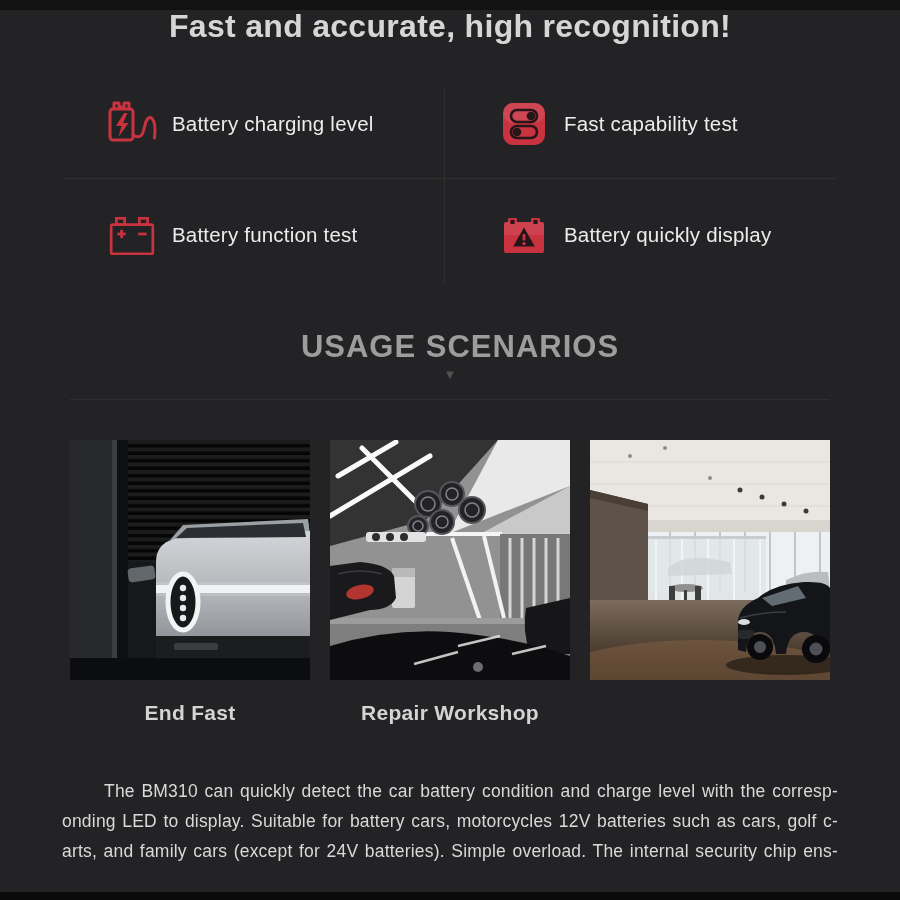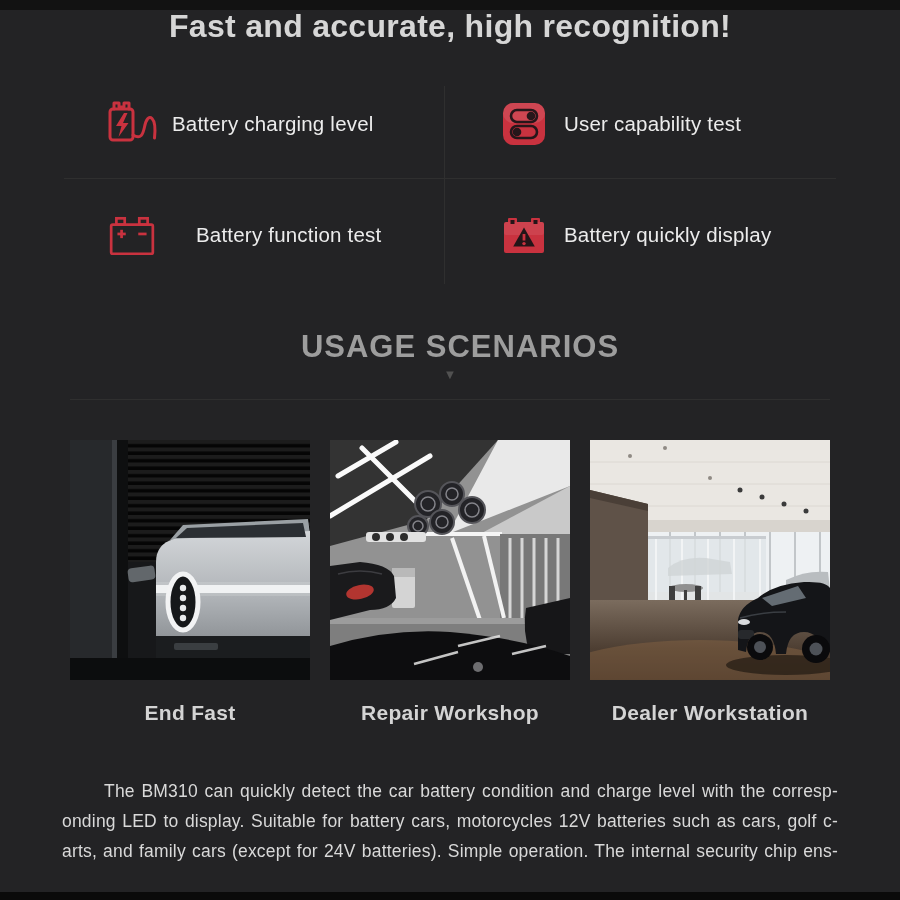--- a/index.html
+++ b/index.html
@@ -13,21 +13,21 @@
   .top-bar{position:absolute;top:0;left:0;width:900px;height:10px;background:#121212;}
   .bottom-bar{position:absolute;bottom:0;left:0;width:900px;height:8px;background:#0a0a0a;}
 
   .page-title{position:absolute;top:8px;left:0;width:900px;text-align:center;
     font-size:32px;font-weight:bold;color:var(--heading);letter-spacing:.3px;}
 
   .feature{position:absolute;display:flex;align-items:center;height:68px;}
   .feature .icon-box{width:64px;display:flex;justify-content:center;align-items:center;}
   .feature .f-label{margin-left:8px;font-size:20.5px;color:#ececec;letter-spacing:.2px;}
   .f1{left:100px;top:90px;} .f2{left:492px;top:90px;}
-  .f3{left:100px;top:201px;gap:24px;} .f4{left:492px;top:201px;}
+  .f3{left:100px;top:201px;} .f4{left:492px;top:201px;}
 
   .h-div{position:absolute;left:64px;top:178px;width:772px;height:1px;background:var(--divider);}
   .v-div{position:absolute;left:444px;top:86px;width:1px;height:198px;background:var(--divider);}
   .h-div2{position:absolute;left:70px;top:399px;width:760px;height:1px;background:var(--divider);}
 
   .usage-title{position:absolute;top:329px;left:0;width:900px;text-align:center;
     font-size:31px;font-weight:bold;color:var(--muted);letter-spacing:1px;padding-left:20px;}
   .arrow{position:absolute;top:368px;left:0;width:900px;text-align:center;
     font-size:13px;color:#515151;line-height:14px;}
 
@@ -77,21 +77,21 @@
         <rect x="3" y="3" width="42" height="42" rx="10" class="icon-fill"></rect>
         <rect x="3" y="3" width="42" height="20" rx="10" fill="#ffffff" opacity="0.10"></rect>
         <g fill="none" stroke="#26161a" stroke-width="2.6">
           <rect x="11" y="10" width="26" height="12" rx="6"></rect>
           <rect x="11" y="26" width="26" height="12" rx="6"></rect>
         </g>
         <circle cx="31" cy="16" r="4.3" fill="#26161a"></circle>
         <circle cx="17" cy="32" r="4.3" fill="#26161a"></circle>
       </svg>
     </span>
-    <span class="f-label">User capability test</span>
+    <span class="f-label">Fast capability test</span>
   </div>
 
   <div class="feature f3">
     <span class="icon-box">
       <svg width="50" height="50" viewBox="0 0 48 48">
         <g fill="none" class="icon-stroke" stroke-width="2.6">
           <rect x="4" y="14" width="40" height="28" rx="1.5"></rect>
           <rect x="9" y="8" width="8" height="6"></rect>
           <rect x="31" y="8" width="8" height="6"></rect>
         </g>
@@ -300,24 +300,23 @@
           <polygon points="172,158 208,146 216,158 182,166" fill="#646c73"></polygon>
           <path d="M150 178 Q170 172 196 172" stroke="#3a3e43" stroke-width="1.5" fill="none"></path>
           <ellipse cx="154" cy="182" rx="6" ry="3" fill="#d9dbdd"></ellipse>
           <rect x="148" y="190" width="16" height="9" rx="3" fill="#27292c"></rect>
           <circle cx="170" cy="207" r="13" fill="#0a0a0c"></circle>
             <circle cx="170" cy="207" r="6" fill="#4d5157"></circle>
           <circle cx="226" cy="209" r="14" fill="#0a0a0c"></circle>
             <circle cx="226" cy="209" r="6.5" fill="#4d5157"></circle>
         </svg>
       </div>
-      <figcaption>Dealer Workstation</figcaption>
     </figure>
   </div>
 
   <div class="desc">
     <div class="line just indent">The BM310 can quickly detect the car battery condition and charge level with the corresp-</div>
     <div class="line just">onding LED to display. Suitable for battery cars, motorcycles 12V batteries such as cars, golf c-</div>
-    <div class="line just">arts, and family cars (except for 24V batteries). Simple operation. The internal security chip ens-</div>
+    <div class="line just">arts, and family cars (except for 24V batteries). Simple overload. The internal security chip ens-</div>
   </div>
 
   <div class="bottom-bar"></div>
 </div>
 
 </body></html>

